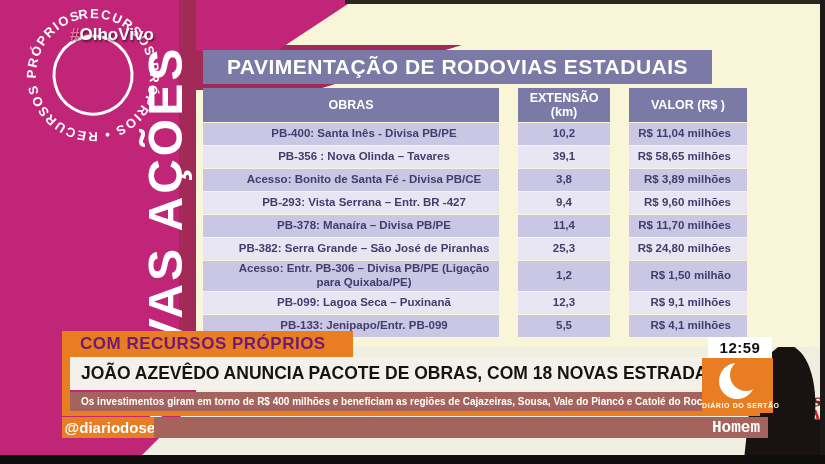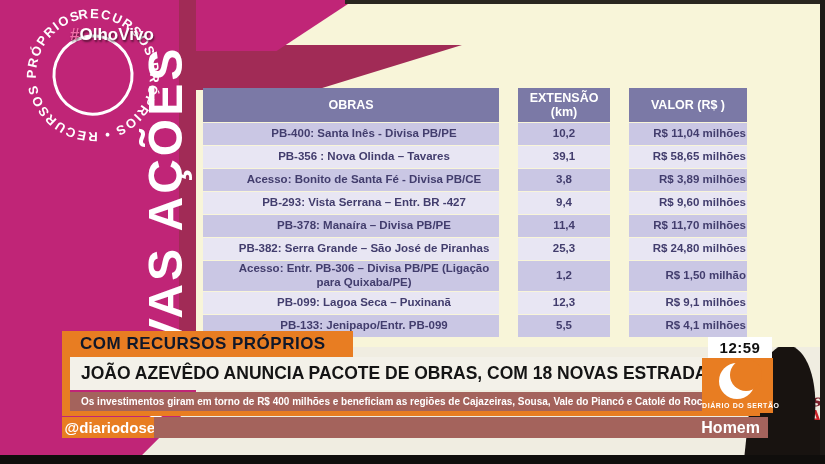--- a/index.html
+++ b/index.html
@@ -46,28 +46,28 @@
   .tgrid{left:203px;top:88px;width:510px;z-index:12;display:grid;
          grid-template-columns:296px 92px 118px;gap:1px 19px;}
   .th{background:var(--slate,#7b79a6);color:#fff;font-size:12.5px;font-weight:bold;
       height:34px;display:flex;align-items:center;justify-content:center;text-align:center;
       line-height:1.15;}
   .th.km{white-space:normal;padding:0 28px;}
   .cell{min-height:22px;display:flex;align-items:center;font-size:11.5px;font-weight:bold;
         color:var(--row_text,#423d6d);line-height:1.2;padding:1px 6px;box-sizing:border-box;}
   .cell.c0{justify-content:center;text-align:center;padding-left:32px;}
   .cell.c1{justify-content:center;}
-  .cell.c2{justify-content:flex-end;text-align:right;padding-right:1px;}
+  .cell.c2{justify-content:flex-end;text-align:right;padding-right:16px;}
   .r-dark{background:var(--row_dark,#cac7e4);}
   .r-light{background:var(--row_light,#e8e6f3);}
 
   
   .lt-left{left:62px;top:331px;width:8px;height:84px;background:var(--orange,#e87d22);z-index:14;}
   .lt-kicker{left:70px;top:331px;width:283px;height:26px;background:var(--orange,#e87d22);
-             color:#0f172a;font-size:17px;font-weight:800;letter-spacing:.5px;z-index:14;
+             color:#701a75;font-size:17px;font-weight:800;letter-spacing:.5px;z-index:14;
              display:flex;align-items:center;padding-left:10px;box-sizing:border-box;}
   .lt-headline{left:70px;top:357px;width:690px;height:33px;background:var(--headline_bg,#f3f1e9);
                color:#141414;font-size:17.5px;font-weight:800;z-index:14;
                display:flex;align-items:center;padding-left:11px;box-sizing:border-box;
                white-space:nowrap;}
   .lt-ticker{left:70px;top:392px;width:690px;height:19px;background:var(--brown,#a4635c);
              color:#fff;font-size:10px;font-weight:bold;z-index:14;
              display:flex;align-items:center;padding-left:11px;box-sizing:border-box;
              white-space:nowrap;overflow:hidden;}
   .lt-bottom{left:62px;top:411px;width:698px;height:5px;background:var(--orange,#e87d22);z-index:14;}
@@ -80,21 +80,21 @@
   .cres-outer{position:absolute;left:17px;top:5px;width:36px;height:36px;border-radius:50%;background:#fff;}
   .cres-inner{position:absolute;left:28px;top:1px;width:32px;height:32px;border-radius:50%;
               background:var(--orange,#e87d22);}
   .logo-name{position:absolute;left:0;bottom:4px;width:100%;text-align:center;color:#fff;
              font-size:7px;font-weight:bold;letter-spacing:.6px;white-space:nowrap;}
   .handle{left:62px;top:417px;width:92px;height:21px;background:var(--orange,#e87d22);color:#fff;
           font-size:15px;font-weight:800;display:flex;align-items:center;justify-content:center;
           z-index:15;padding-left:16px;}
   .caption-bar{left:154px;top:417px;width:614px;height:21px;background:var(--brown,#a4635c);
                color:#fff;font-size:16px;font-weight:800;display:flex;align-items:center;
-               justify-content:flex-end;padding-right:8px;box-sizing:border-box;z-index:15;}
+               justify-content:flex-end;padding-right:8px;box-sizing:border-box;z-index:15;font-family:Liberation Mono, monospace;}
 
   
   .top-strip{left:345px;top:0;width:480px;height:4px;background:#2a2620;z-index:16;}
   .right-strip{left:820px;top:0;width:5px;height:464px;background:#1d1916;z-index:26;}
   .bottom-bar{left:0;top:455px;width:825px;height:9px;background:var(--black,#100e0c);z-index:27;}
 </style>
 </head>
 <body>
 
 <div class="stage">
@@ -120,20 +120,21 @@
     <circle cx="88" cy="79" r="39" fill="none" stroke="#ffffff" stroke-width="3"></circle>
     <text fill="#ffffff" font-size="13" font-weight="bold" letter-spacing="1.5" font-family="Liberation Sans, sans-serif">
       <textPath href="#stampArc">RECURSOS PRÓPRIOS • RECURSOS PRÓPRIOS •</textPath>
     </text>
   </svg>
 
   <div class="abs hashtag"><span class="hash">#</span><span>OlhoVivo</span></div>
 
   <div class="abs side-label">NOVAS AÇÕES</div>
 
+  <div class="abs t-title">PAVIMENTAÇÃO DE RODOVIAS ESTADUAIS</div>
 
   <div class="abs tgrid">
     <div class="th">OBRAS</div>
     <div class="th km">EXTENSÃO (km)</div>
     <div class="th">VALOR (R$ )</div>
   <div class="cell c0 r-dark">PB-400: Santa Inês - Divisa PB/PE</div>
       <div class="cell c1 r-dark">10,2</div>
       <div class="cell c2 r-dark">R$ 11,04 milhões</div>
       <div class="cell c0 r-light">PB-356 : Nova Olinda – Tavares</div>
       <div class="cell c1 r-light">39,1</div>

